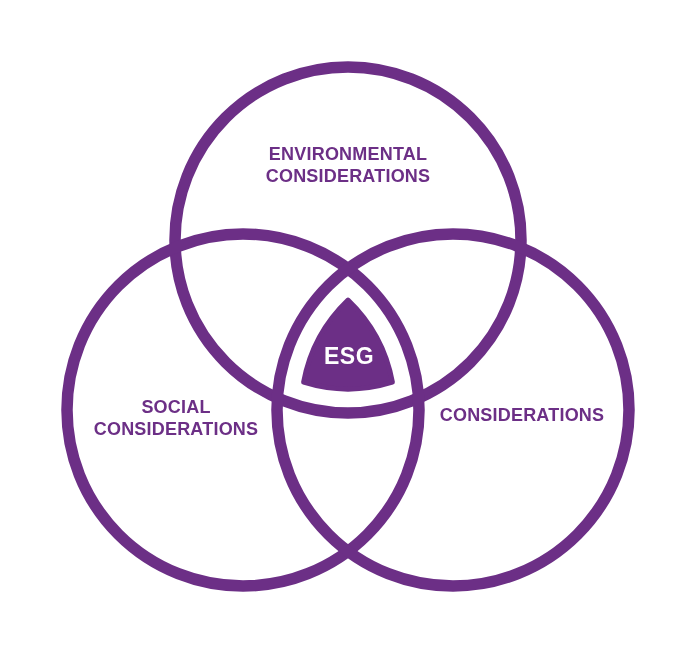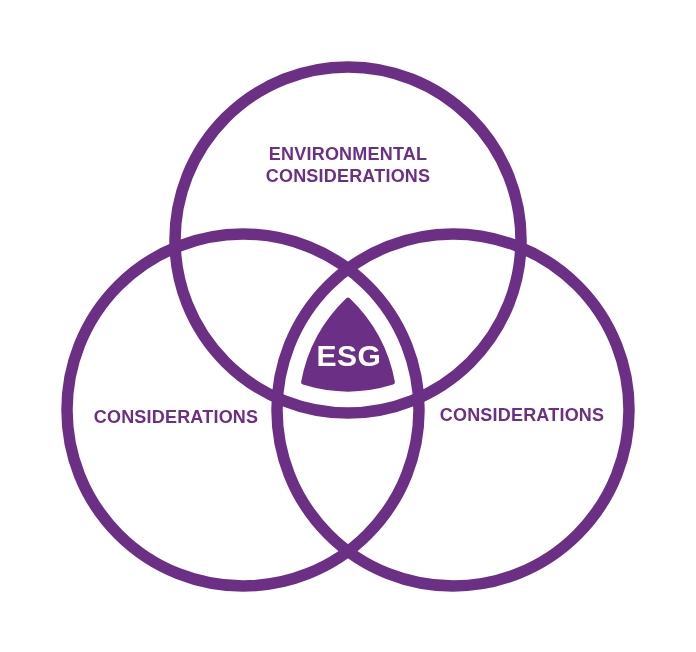--- a/index.html
+++ b/index.html
@@ -37,21 +37,21 @@
   .label-environmental { left: 348px; top: 165px; }
   .label-social        { left: 176px; top: 418px; }
   .label-governance    { left: 522px; top: 416px; }
   .center-label {
     position: absolute;
     left: 349px;
     top: 356px;
     transform: translate(-50%, -50%);
     color: #ffffff;
     font-weight: bold;
-    font-size: 30px;
+    font-size: 23px;
     letter-spacing: 0.5px;
     white-space: nowrap;
     user-select: none;
   }
 </style>
 </head>
 <body>
 
 <div class="stage">
 
@@ -72,20 +72,21 @@
              A 149 149 0 0 1 303.6 382.2
              A 152 152 0 0 1 348 300.1 Z" fill="none" stroke-width="5" stroke-linejoin="round" stroke="#6C2F86"></path>
   </svg>
 
   <div class="circle-label label-environmental">
     <div>ENVIRONMENTAL</div>
     <div>CONSIDERATIONS</div>
   </div>
 
   <div class="circle-label label-social">
+    <div>SOCIAL</div>
     <div>CONSIDERATIONS</div>
   </div>
 
   <div class="circle-label label-governance">
     <div>CONSIDERATIONS</div>
   </div>
 
   <div class="center-label">ESG</div>
 
 </div>

